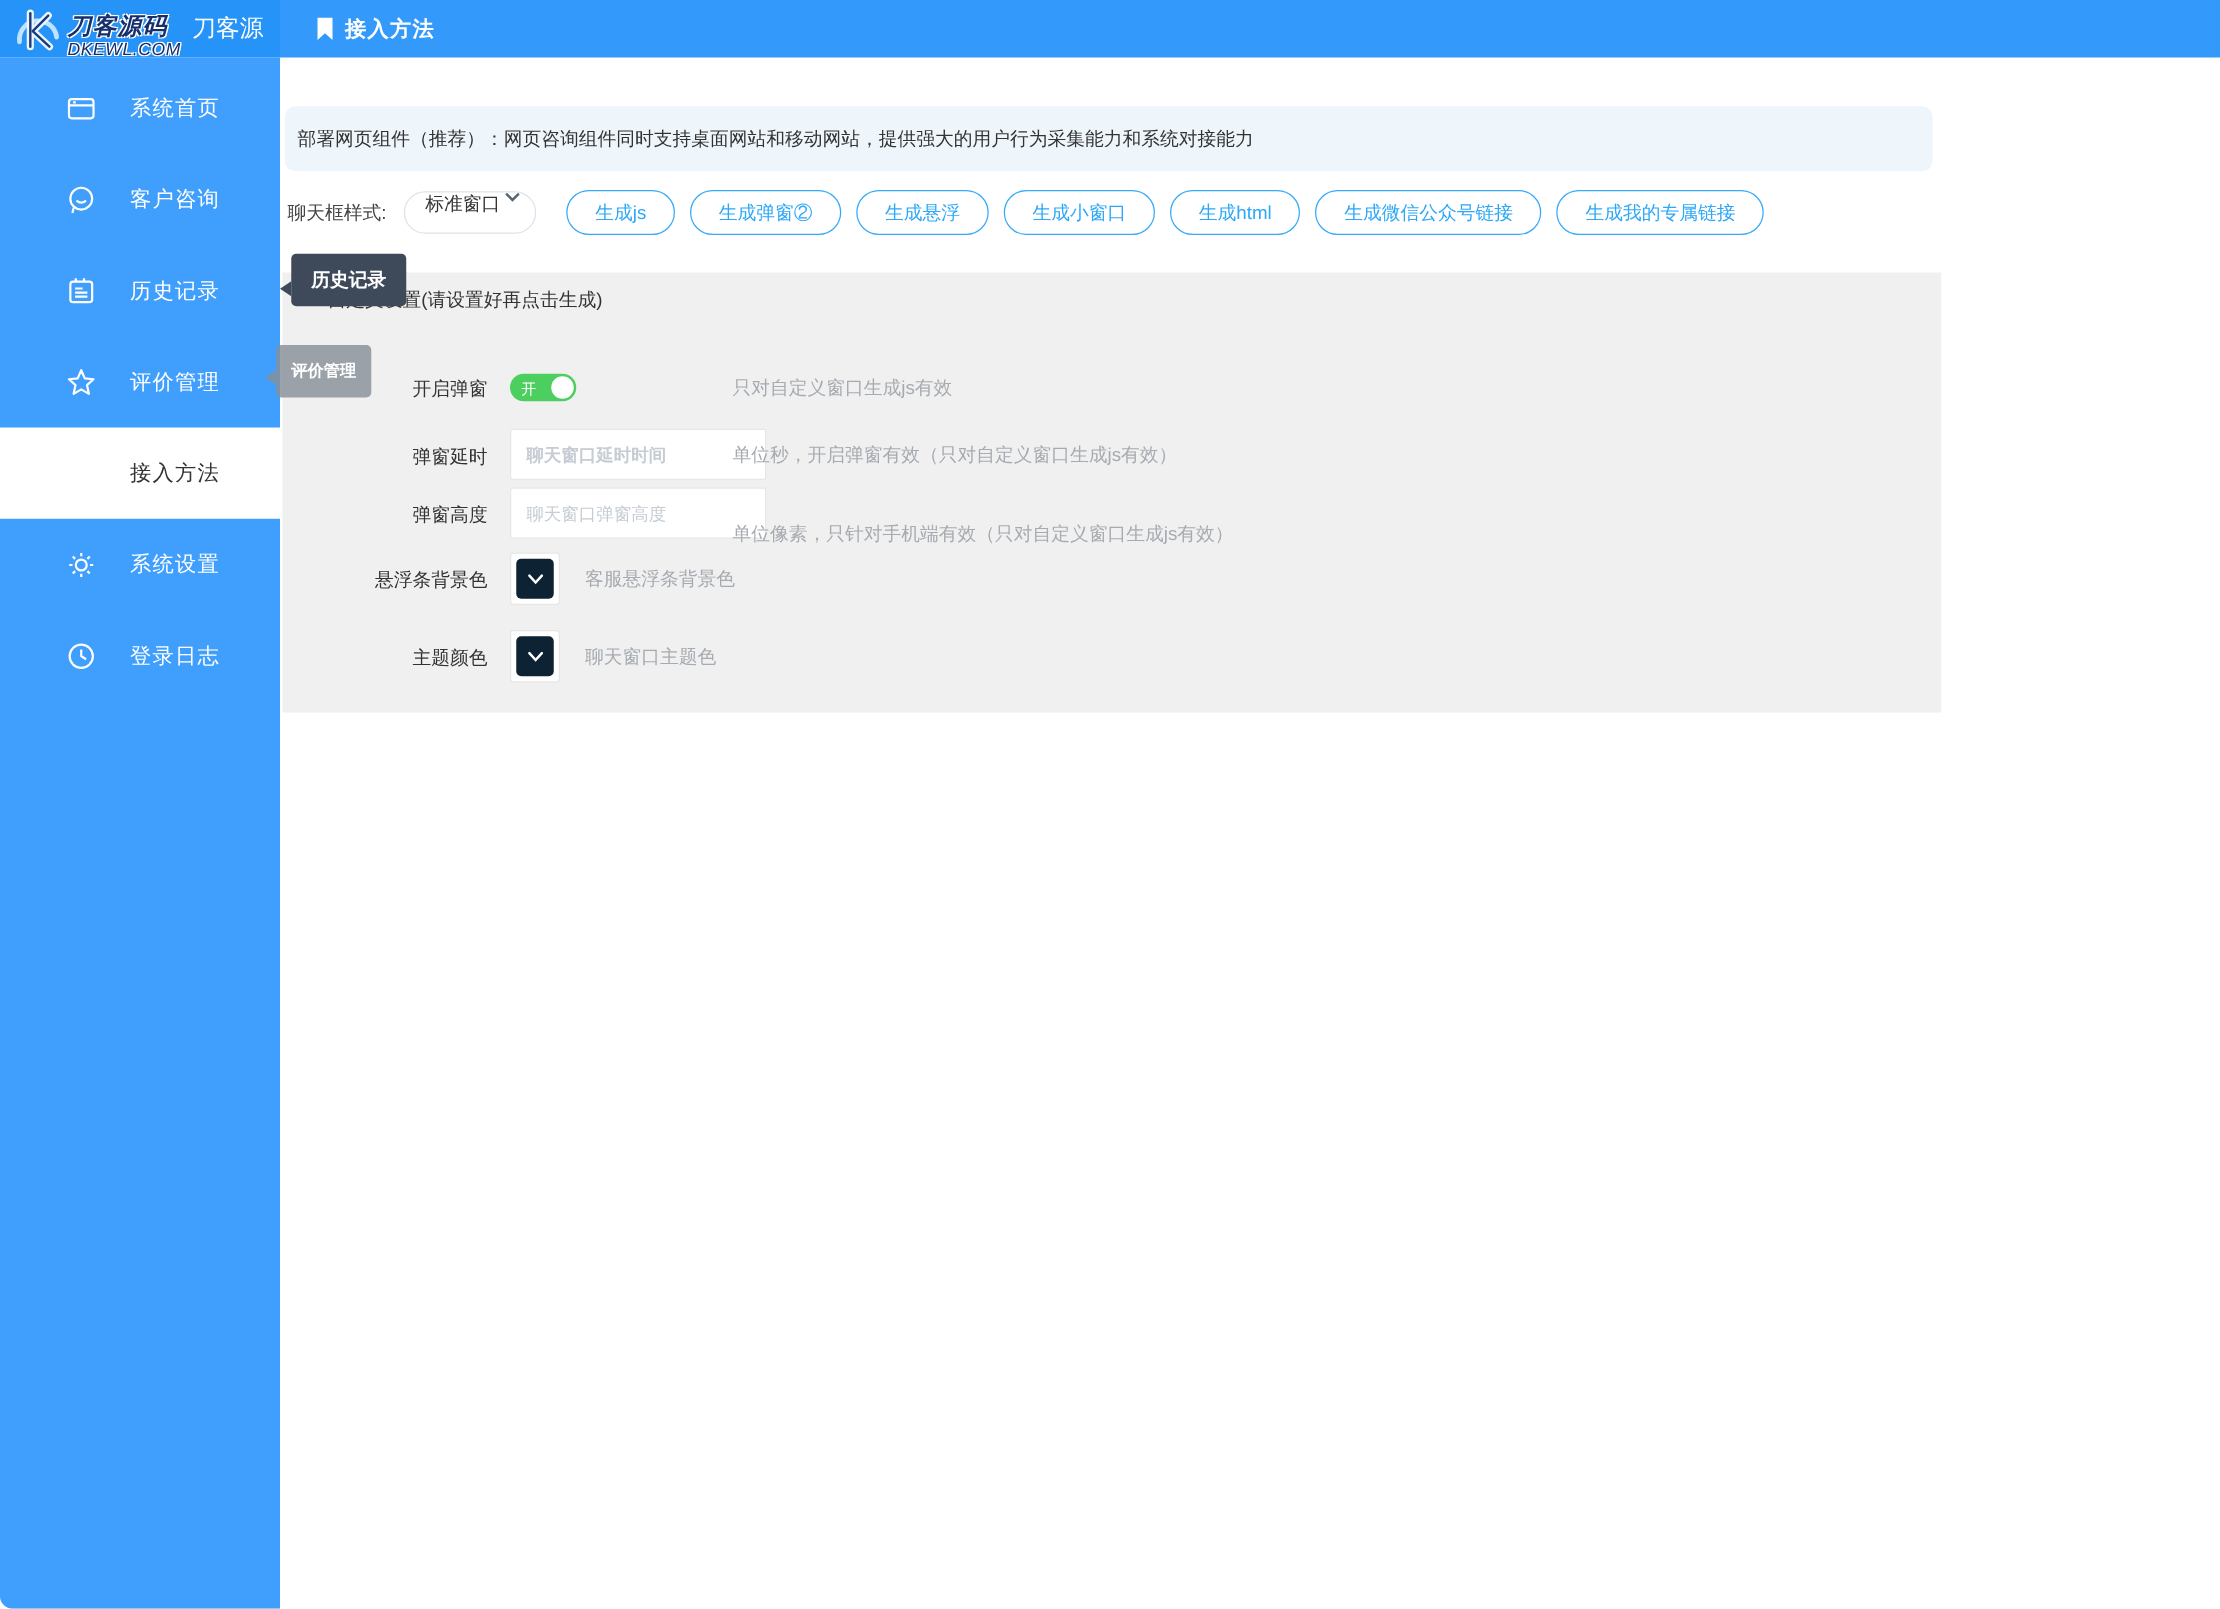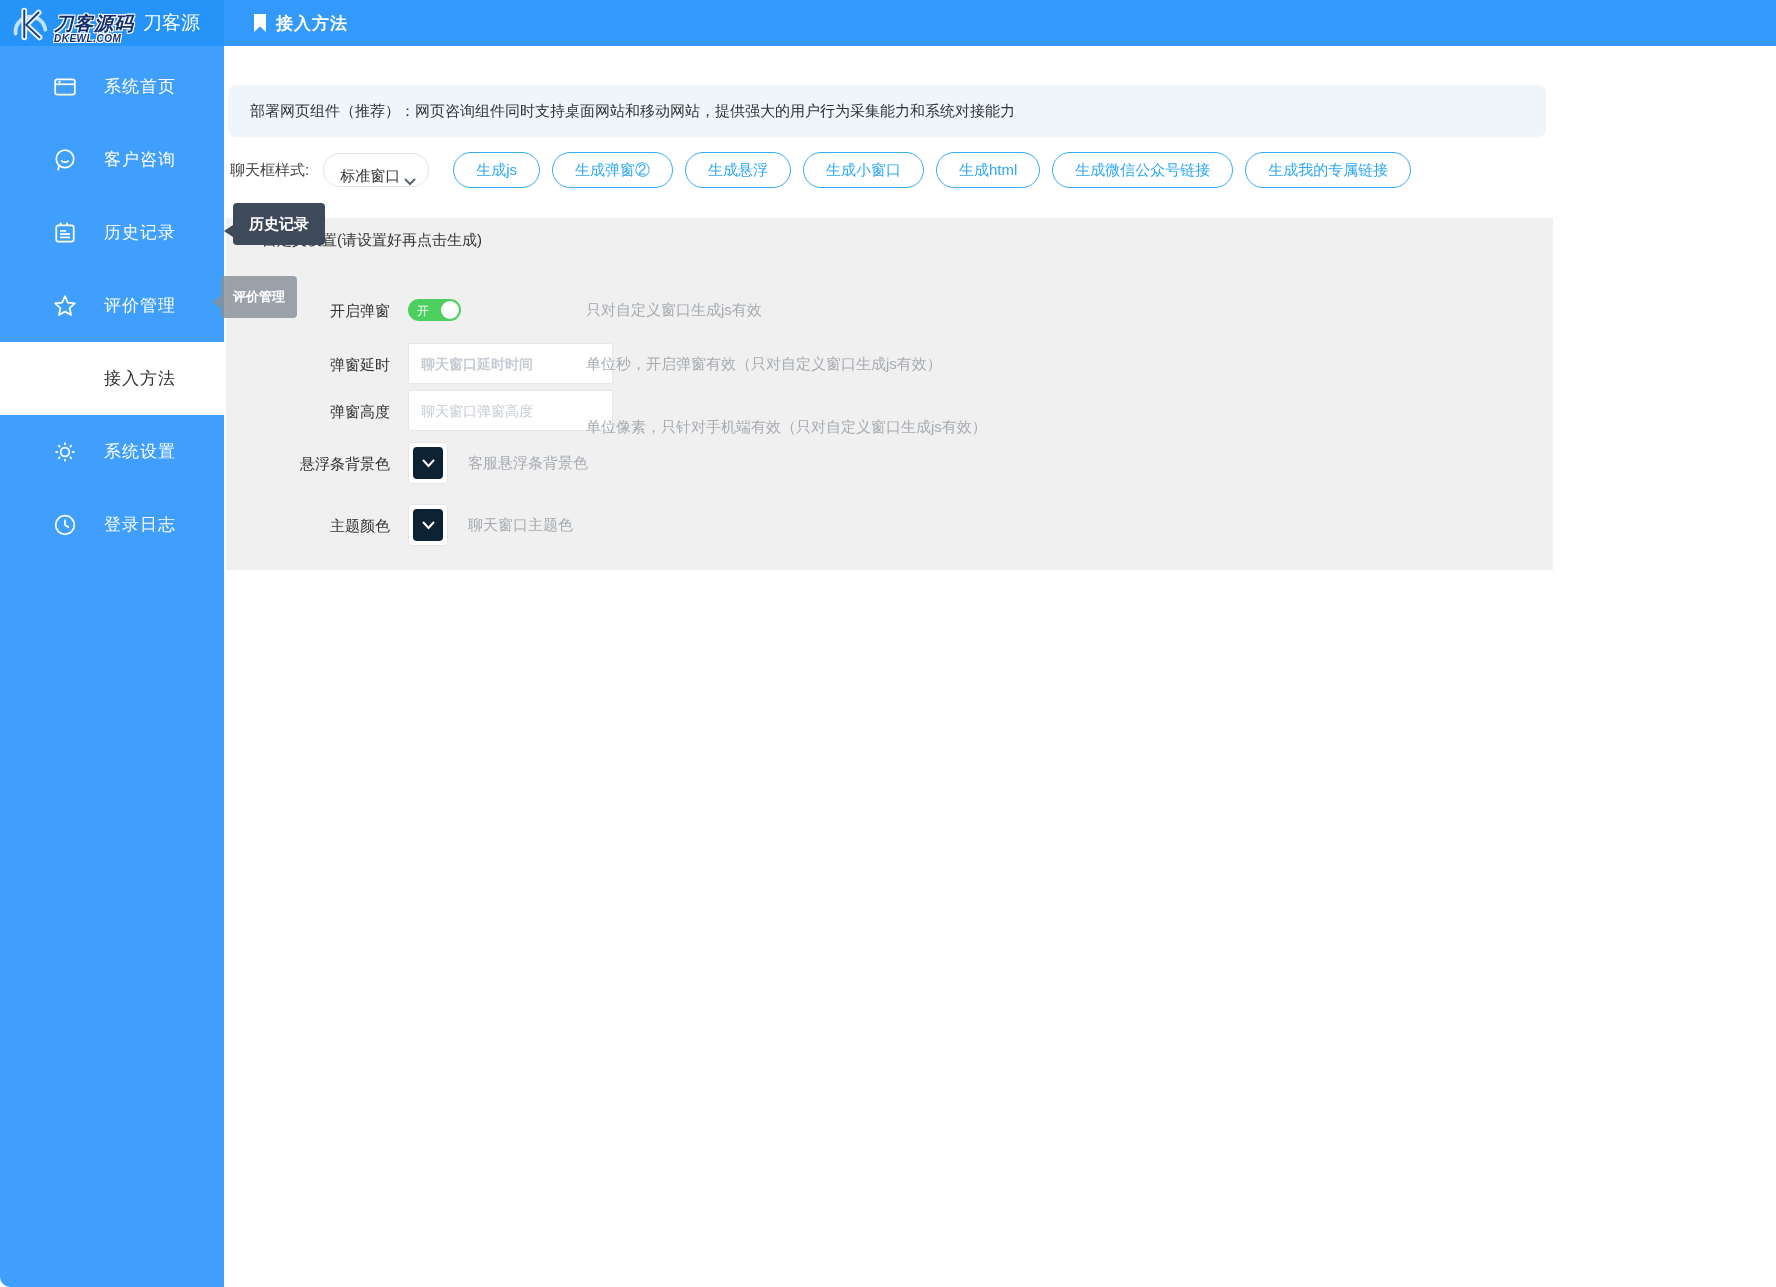--- a/index.html
+++ b/index.html
@@ -17,21 +17,21 @@
     background:#2593f7; display:flex; align-items:center; padding-left:8px;
     z-index:30;
   }
   .logo-text-col { display:flex; flex-direction:column; line-height:1; margin-left:2px;margin-top:12px; }
   .logo-cn {
     font-size:19px; font-weight:bold; color:#16306e; letter-spacing:1px;
     text-shadow:1px 1px 0 #fff,-1px -1px 0 #fff,1px -1px 0 #fff,-1px 1px 0 #fff;
     font-style:italic;
   }
   .logo-en {
-    font-size:10px; font-weight:bold; color:#16306e; font-style:italic; margin-top:1px;
+    font-size:14px; font-weight:normal; color:#16306e; font-style:italic; margin-top:1px;
     text-shadow:1px 1px 0 #fff,-1px -1px 0 #fff,1px -1px 0 #fff,-1px 1px 0 #fff;
     letter-spacing:.5px;
   }
   .logo-side { color:#fff; font-size:19px; margin-left:9px; white-space:nowrap; }
 
   .header {
     position:absolute; left:224px; right:0; top:0; height:46px;
     background:#3399fb; display:flex; align-items:center; padding-left:28px;
     z-index:25;
   }
@@ -59,28 +59,28 @@
   }
   .menu-item .mi-icon { width:26px; height:26px; display:flex; align-items:center; justify-content:center; }
   .menu-item .mi-label { margin-left:26px; letter-spacing:1px; }
   .menu-item.active { background:#ffffff; color:#333; }
   .menu-item.active .mi-label { margin-left:52px; }
 
   
   .notice {
     position:absolute; left:228px; top:85px; width:1318px; height:52px;
     background:#eef6fc; border-radius:8px; display:flex; align-items:center;
-    padding-left:22px; font-size:15px; color:#333; z-index:5;
+    padding-left:10px; font-size:15px; color:#333; z-index:5;
   }
 
   .style-row { position:absolute; left:230px; top:152px; height:36px; display:flex; align-items:center; z-index:5; }
   .style-label { font-size:15px; color:#444; }
   .select {
     margin-left:14px; width:106px; height:34px; border:1px solid #dde3ec; border-radius:17px;
-    background:#fff; display:flex; align-items:flex-end; justify-content:space-between;
+    background:#fff; display:flex; align-items:flex-start; justify-content:space-between;
     padding:0 12px 0 16px; cursor:pointer;
   }
   .select-value { font-size:15px; color:#333; }
   .gen-buttons { display:flex; margin-left:24px; }
   .pill-btn {
     height:36px; border:1px solid #35aaf7; border-radius:18px; background:#fff;
     color:#2da7f7; font-size:15px; padding:0 22px; margin-right:12px;
     display:flex; align-items:center; cursor:pointer; white-space:nowrap;
     font-family:"Liberation Sans", sans-serif;
   }

